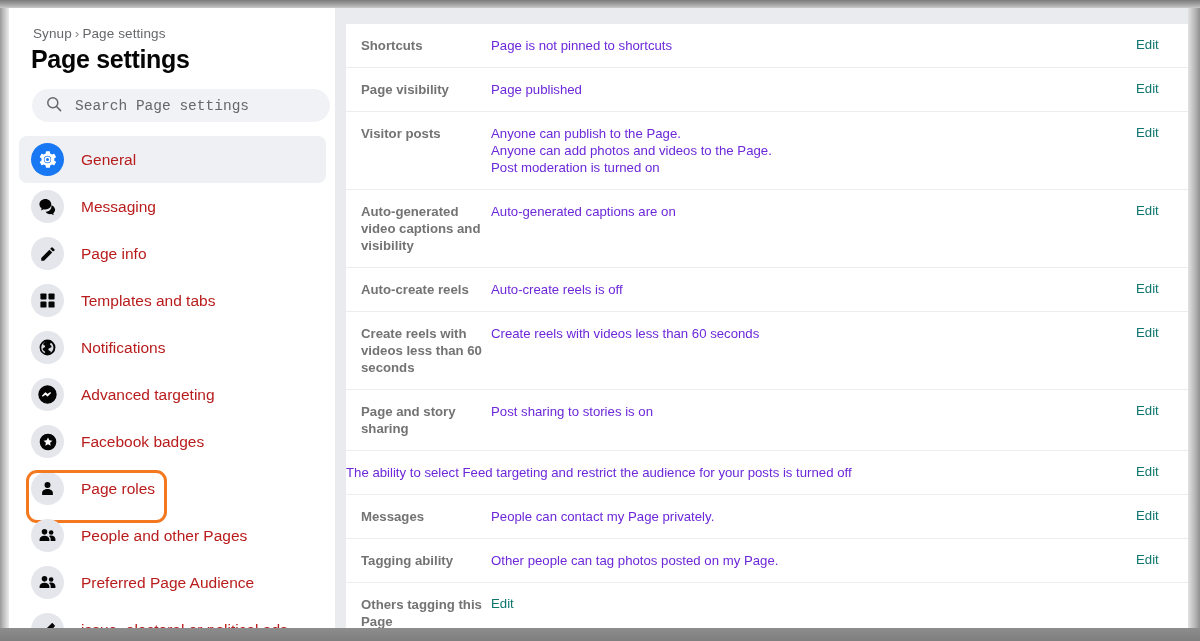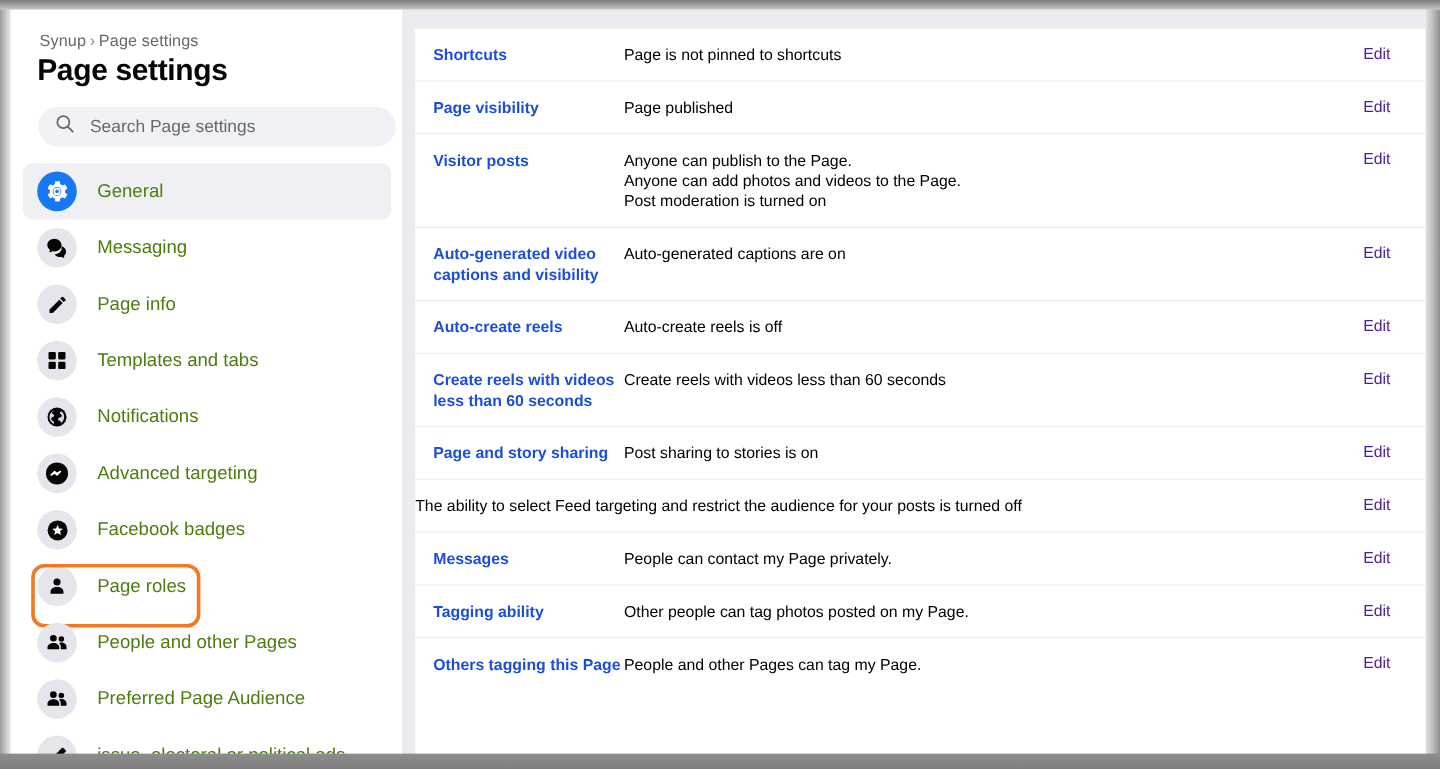--- a/index.html
+++ b/index.html
@@ -69,21 +69,21 @@
     background: #f0f2f5;
     border-radius: 17px;
     display: flex;
     align-items: center;
     padding: 0 14px;
   }
   .search-wrap svg { flex: 0 0 auto; }
   .search-input {
     border: none; outline: none; background: transparent;
     margin-left: 11px;
-    font-family: Liberation Sans, sans-serif;
+    font-family: Liberation Mono, monospace;
     font-size: 14.5px;
     color: #65676b;
     width: 230px;
   }
   .search-input::placeholder { color: #65676b; }
 
   .nav { margin-top: 14px; }
   .nav-item {
     position: relative;
     display: flex;
@@ -98,21 +98,21 @@
     width: 33px; height: 33px;
     border-radius: 50%;
     background: #e4e6eb;
     display: flex; align-items: center; justify-content: center;
     flex: 0 0 auto;
   }
   .nav-icon.blue { background: #1877f2; }
   .nav-label {
     margin-left: 17px;
     font-size: 15.5px;
-    color: #4d7c0f;
+    color: #b91c1c;
     white-space: nowrap;
   }
   .nav-item.highlighted::after {
     content: "";
     position: absolute;
     left: 7px; top: 5px;
     width: 135px; height: 47px;
     border: 3px solid #f4781f;
     border-radius: 11px;
     pointer-events: none;
@@ -137,40 +137,40 @@
   .row {
     display: flex;
     align-items: flex-start;
     border-bottom: 1px solid #ebedf0;
     padding: 13px 0 13px 0;
     min-height: 33px;
   }
   .row:last-child { border-bottom: none; }
   .row-label {
     flex: 0 0 auto;
-    width: 174px;
+    width: 145px;
     padding-left: 15px;
     font-size: 13.2px;
     font-weight: bold;
-    color: #1d4ed8;
+    color: #737373;
     line-height: 17px;
   }
   .row-value {
     flex: 1 1 auto;
     font-size: 13.2px;
-    color: #000000;
+    color: #6d28d9;
     line-height: 17px;
     padding-right: 16px;
   }
   .row-value div { white-space: nowrap; }
   .row-edit {
     flex: 0 0 auto;
     width: 52px;
     font-size: 13.2px;
-    color: #4c1d95;
+    color: #0f766e;
     text-align: left;
   }
 </style>
 </head>
 <body>
 
 <div id="root">
 
   <div class="edge-top"></div>
   <div class="edge-left"></div>
@@ -385,21 +385,18 @@
         </div>
         <div class="row">
           <div class="row-label">Tagging ability</div>
           <div class="row-value">
             <div>Other people can tag photos posted on my Page.</div>
           </div>
           <div class="row-edit">Edit</div>
         </div>
         <div class="row">
           <div class="row-label">Others tagging this Page</div>
-          <div class="row-value">
-            <div>People and other Pages can tag my Page.</div>
-          </div>
           <div class="row-edit">Edit</div>
         </div>
       </div>
   </div>
 
 </div>
 
 </body></html>

